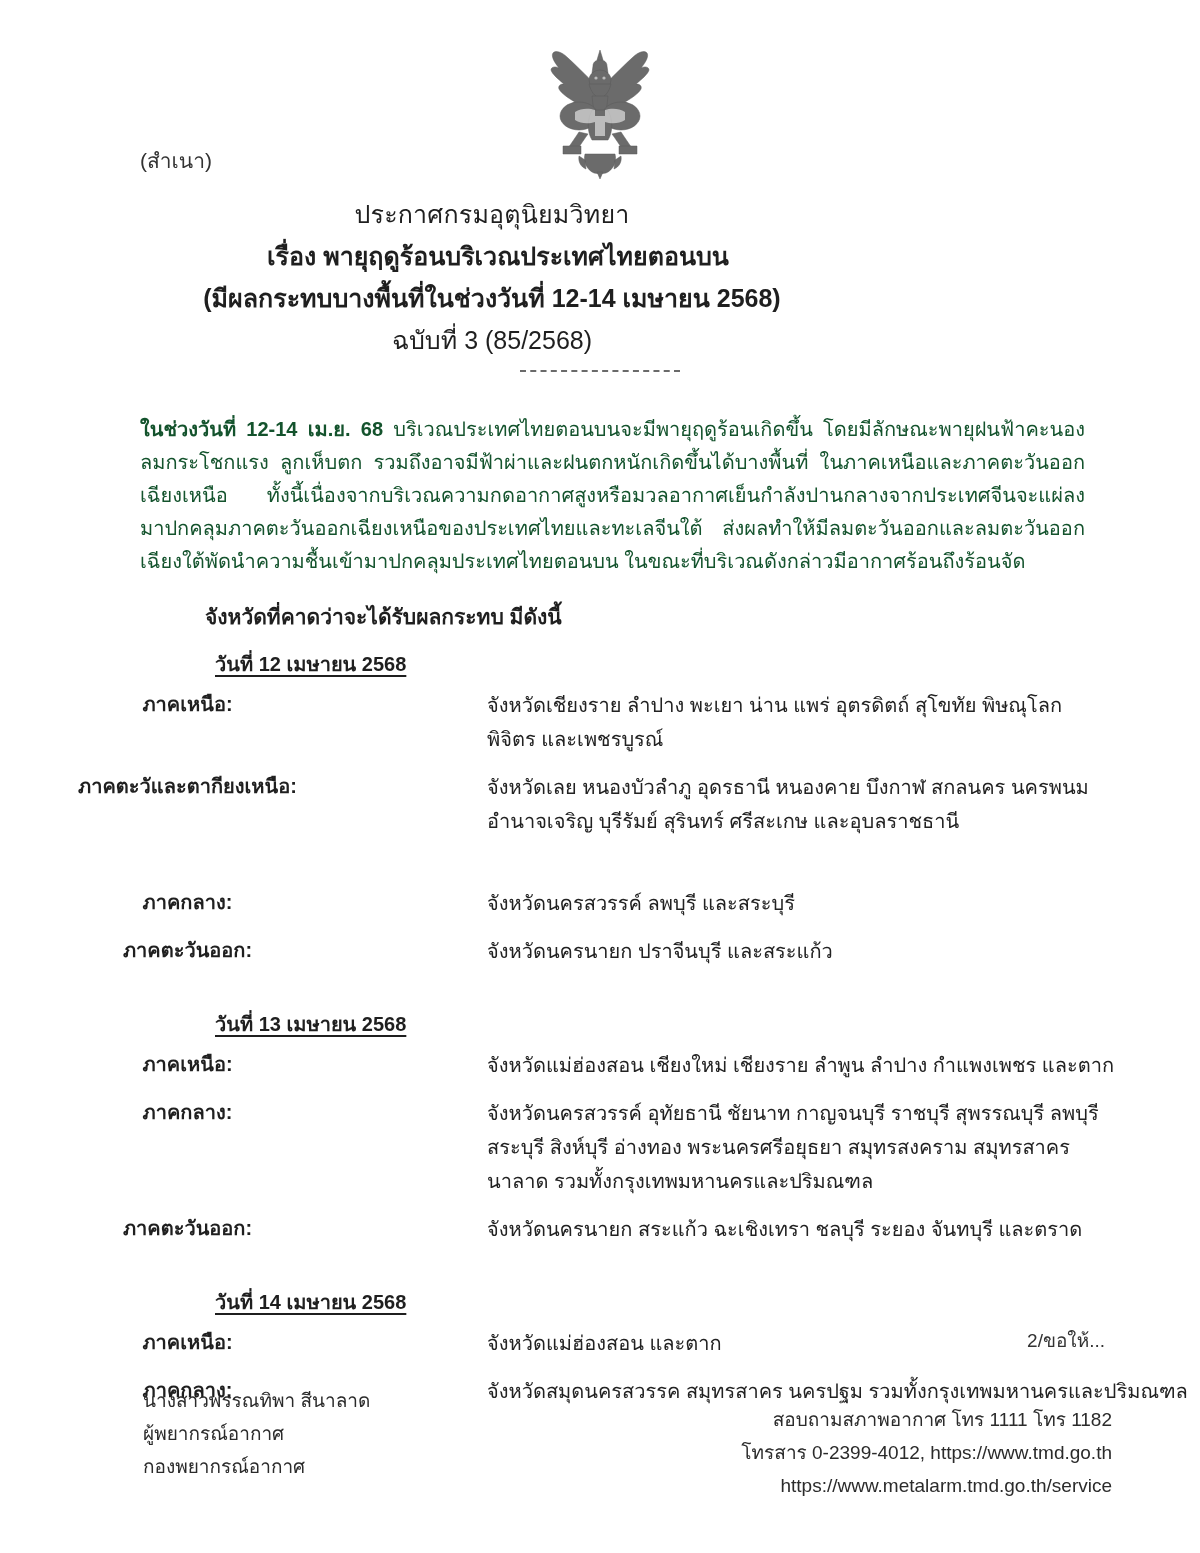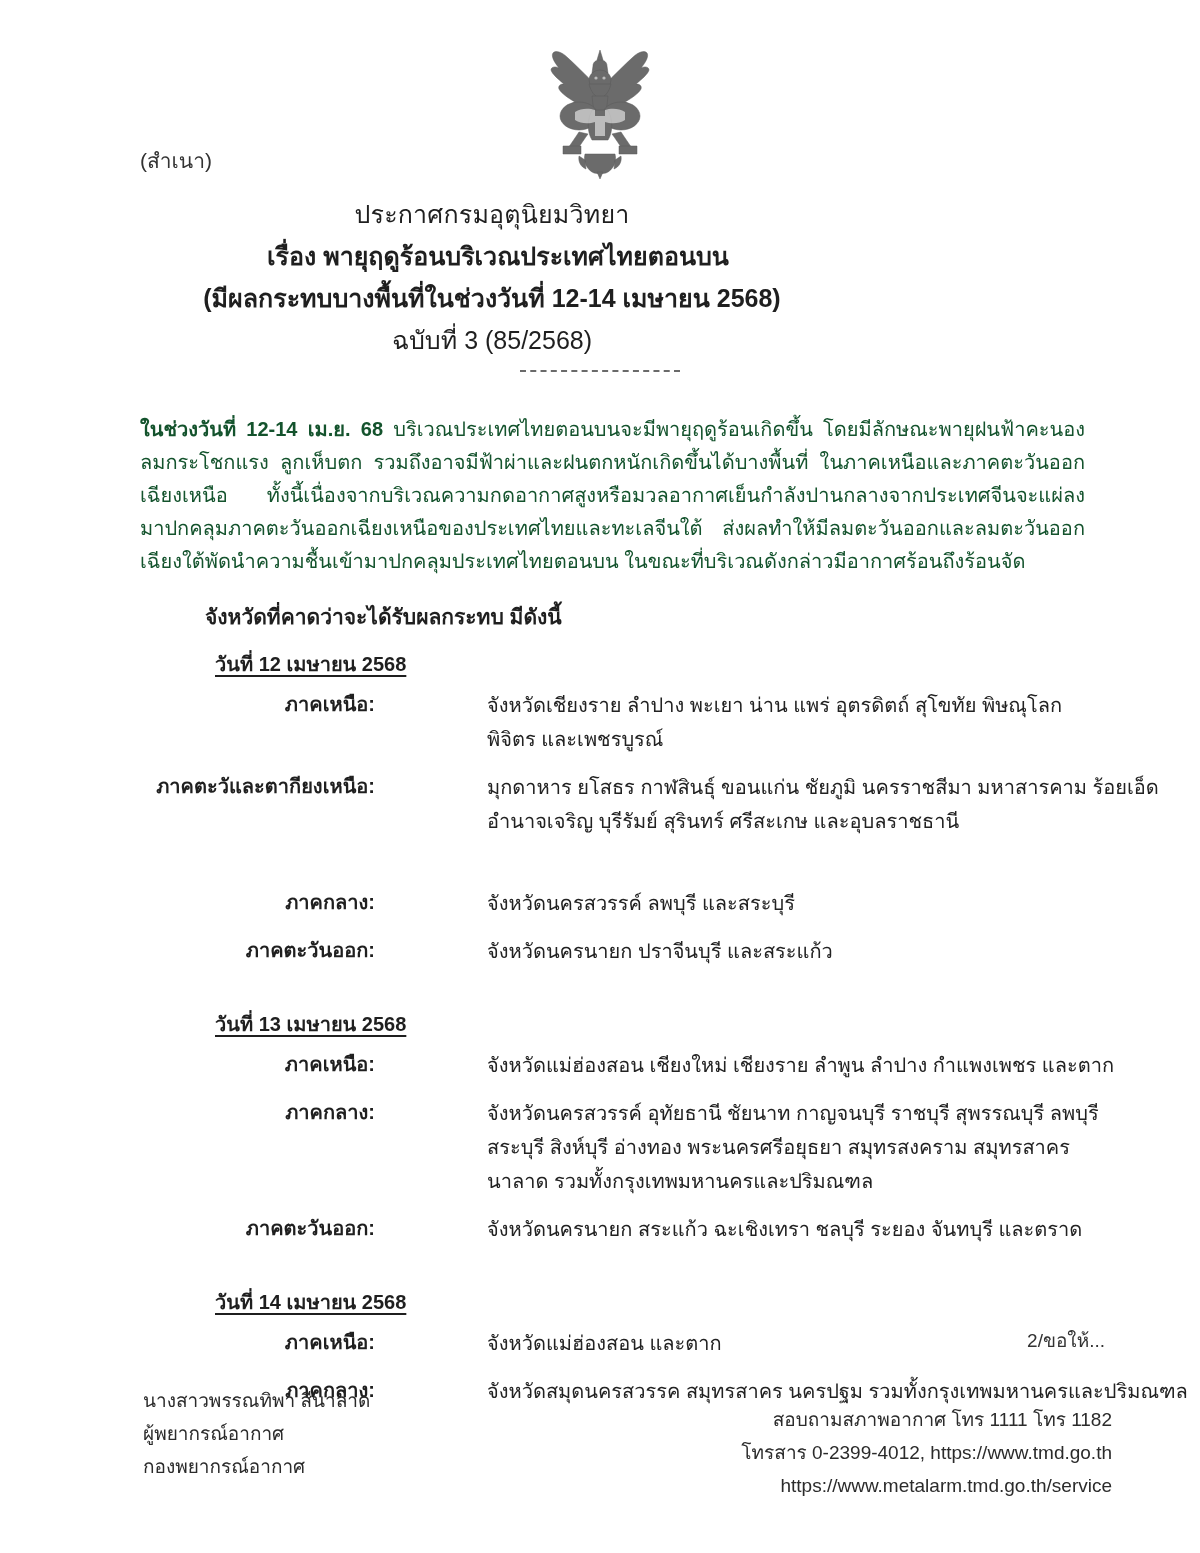--- a/index.html
+++ b/index.html
@@ -130,21 +130,21 @@
   .region-row {
     position: absolute;
     left: 0;
     width: 1200px;
     display: block;
   }
   .region-label {
     position: absolute;
     left: 0;
     width: 375px;
-    text-align: right;
+    text-align: center;
     font-size: 20px;
     font-weight: 700;
     color: #1f1f1f;
     white-space: nowrap;
   }
   .region-value {
     position: absolute;
     left: 487px;
     width: 600px;
     font-size: 20px;
@@ -261,21 +261,21 @@
         <div class="region-row" style="top: 688px;">
           <div class="region-label">ภาคเหนือ:</div>
           <div class="region-value">
             <span class="vline">จังหวัดเชียงราย ลำปาง พะเยา น่าน แพร่ อุตรดิตถ์ สุโขทัย พิษณุโลก</span>
             <span class="vline">พิจิตร และเพชรบูรณ์</span>
           </div>
         </div>
         <div class="region-row" style="top: 770px;">
           <div class="region-label">ภาคตะวัและตากียงเหนือ:</div>
           <div class="region-value">
-            <span class="vline">มุกดาหาร ยโสธร กาฬสินธุ์ ขอนแก่น ชัยภูมิ นครราชสีมา มหาสารคาม ร้อยเอ็ด</span>
+            <span class="vline">จังหวัดเลย หนองบัวลำภู อุดรธานี หนองคาย บึงกาฬ สกลนคร นครพนม</span>
             <span class="vline">อำนาจเจริญ บุรีรัมย์ สุรินทร์ ศรีสะเกษ และอุบลราชธานี</span>
           </div>
         </div>
         <div class="region-row" style="top: 886px;">
           <div class="region-label">ภาคกลาง:</div>
           <div class="region-value">
             <span class="vline">จังหวัดนครสวรรค์ ลพบุรี และสระบุรี</span>
           </div>
         </div>
         <div class="region-row" style="top: 934px;">

